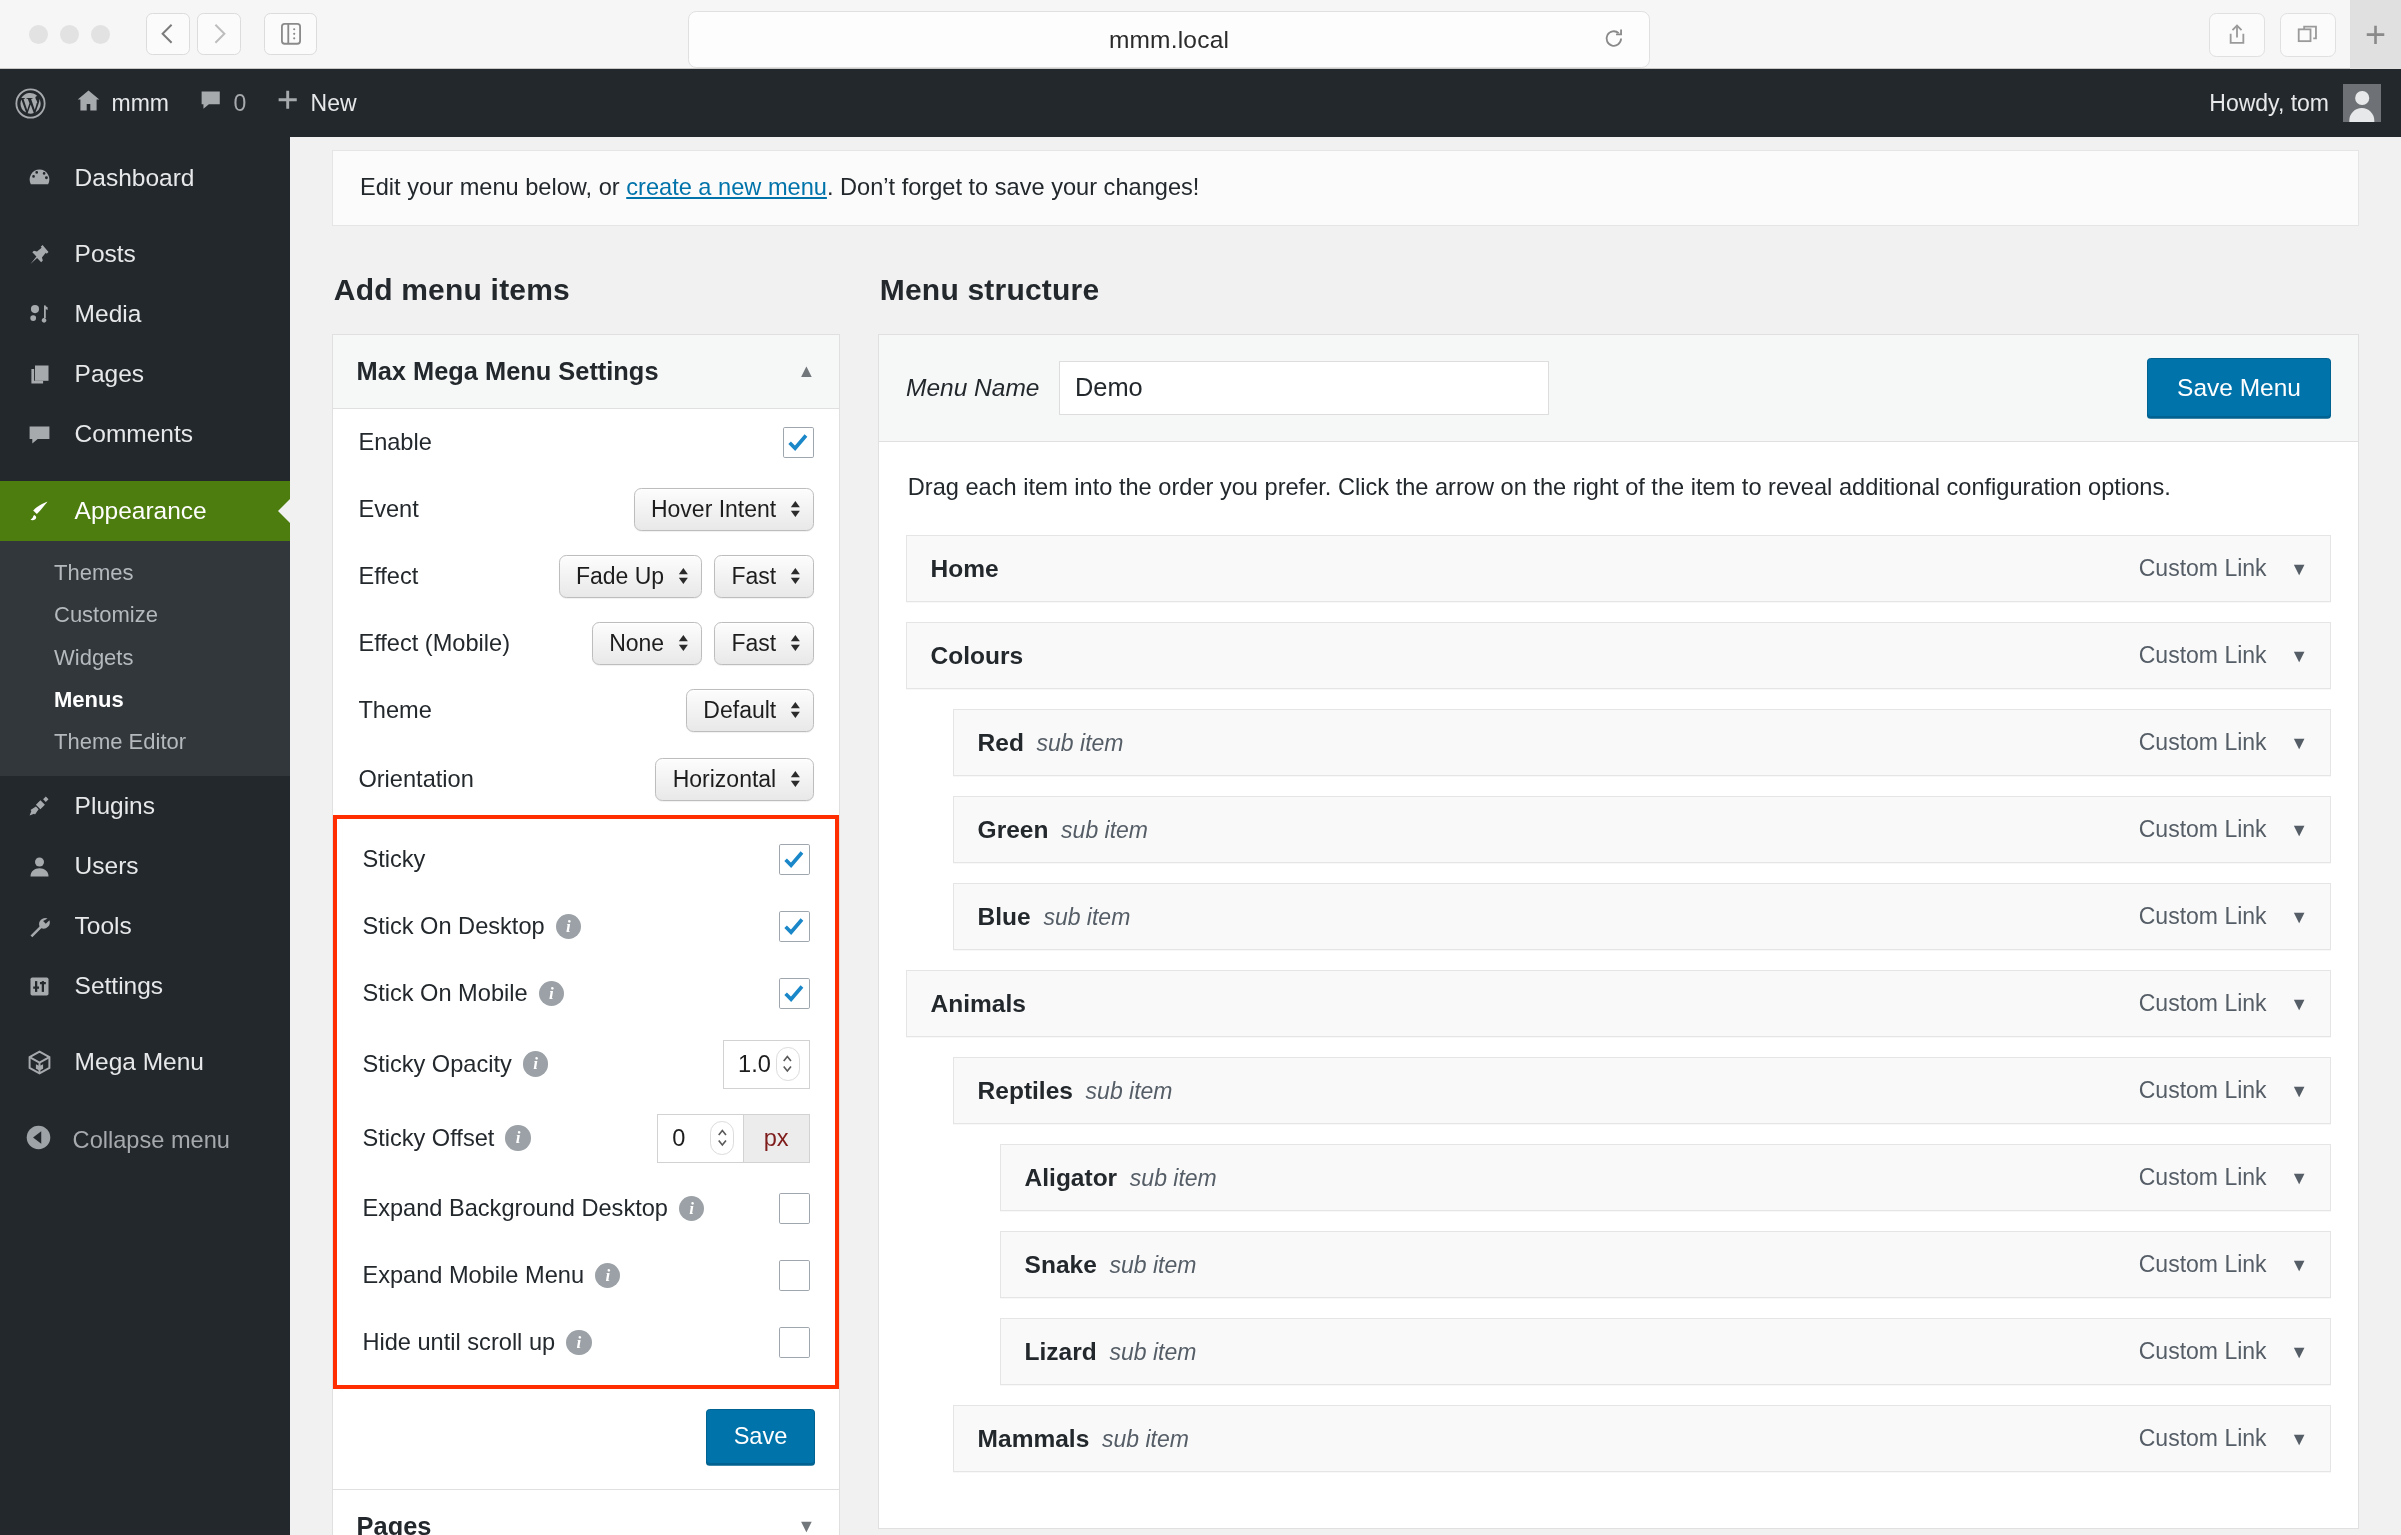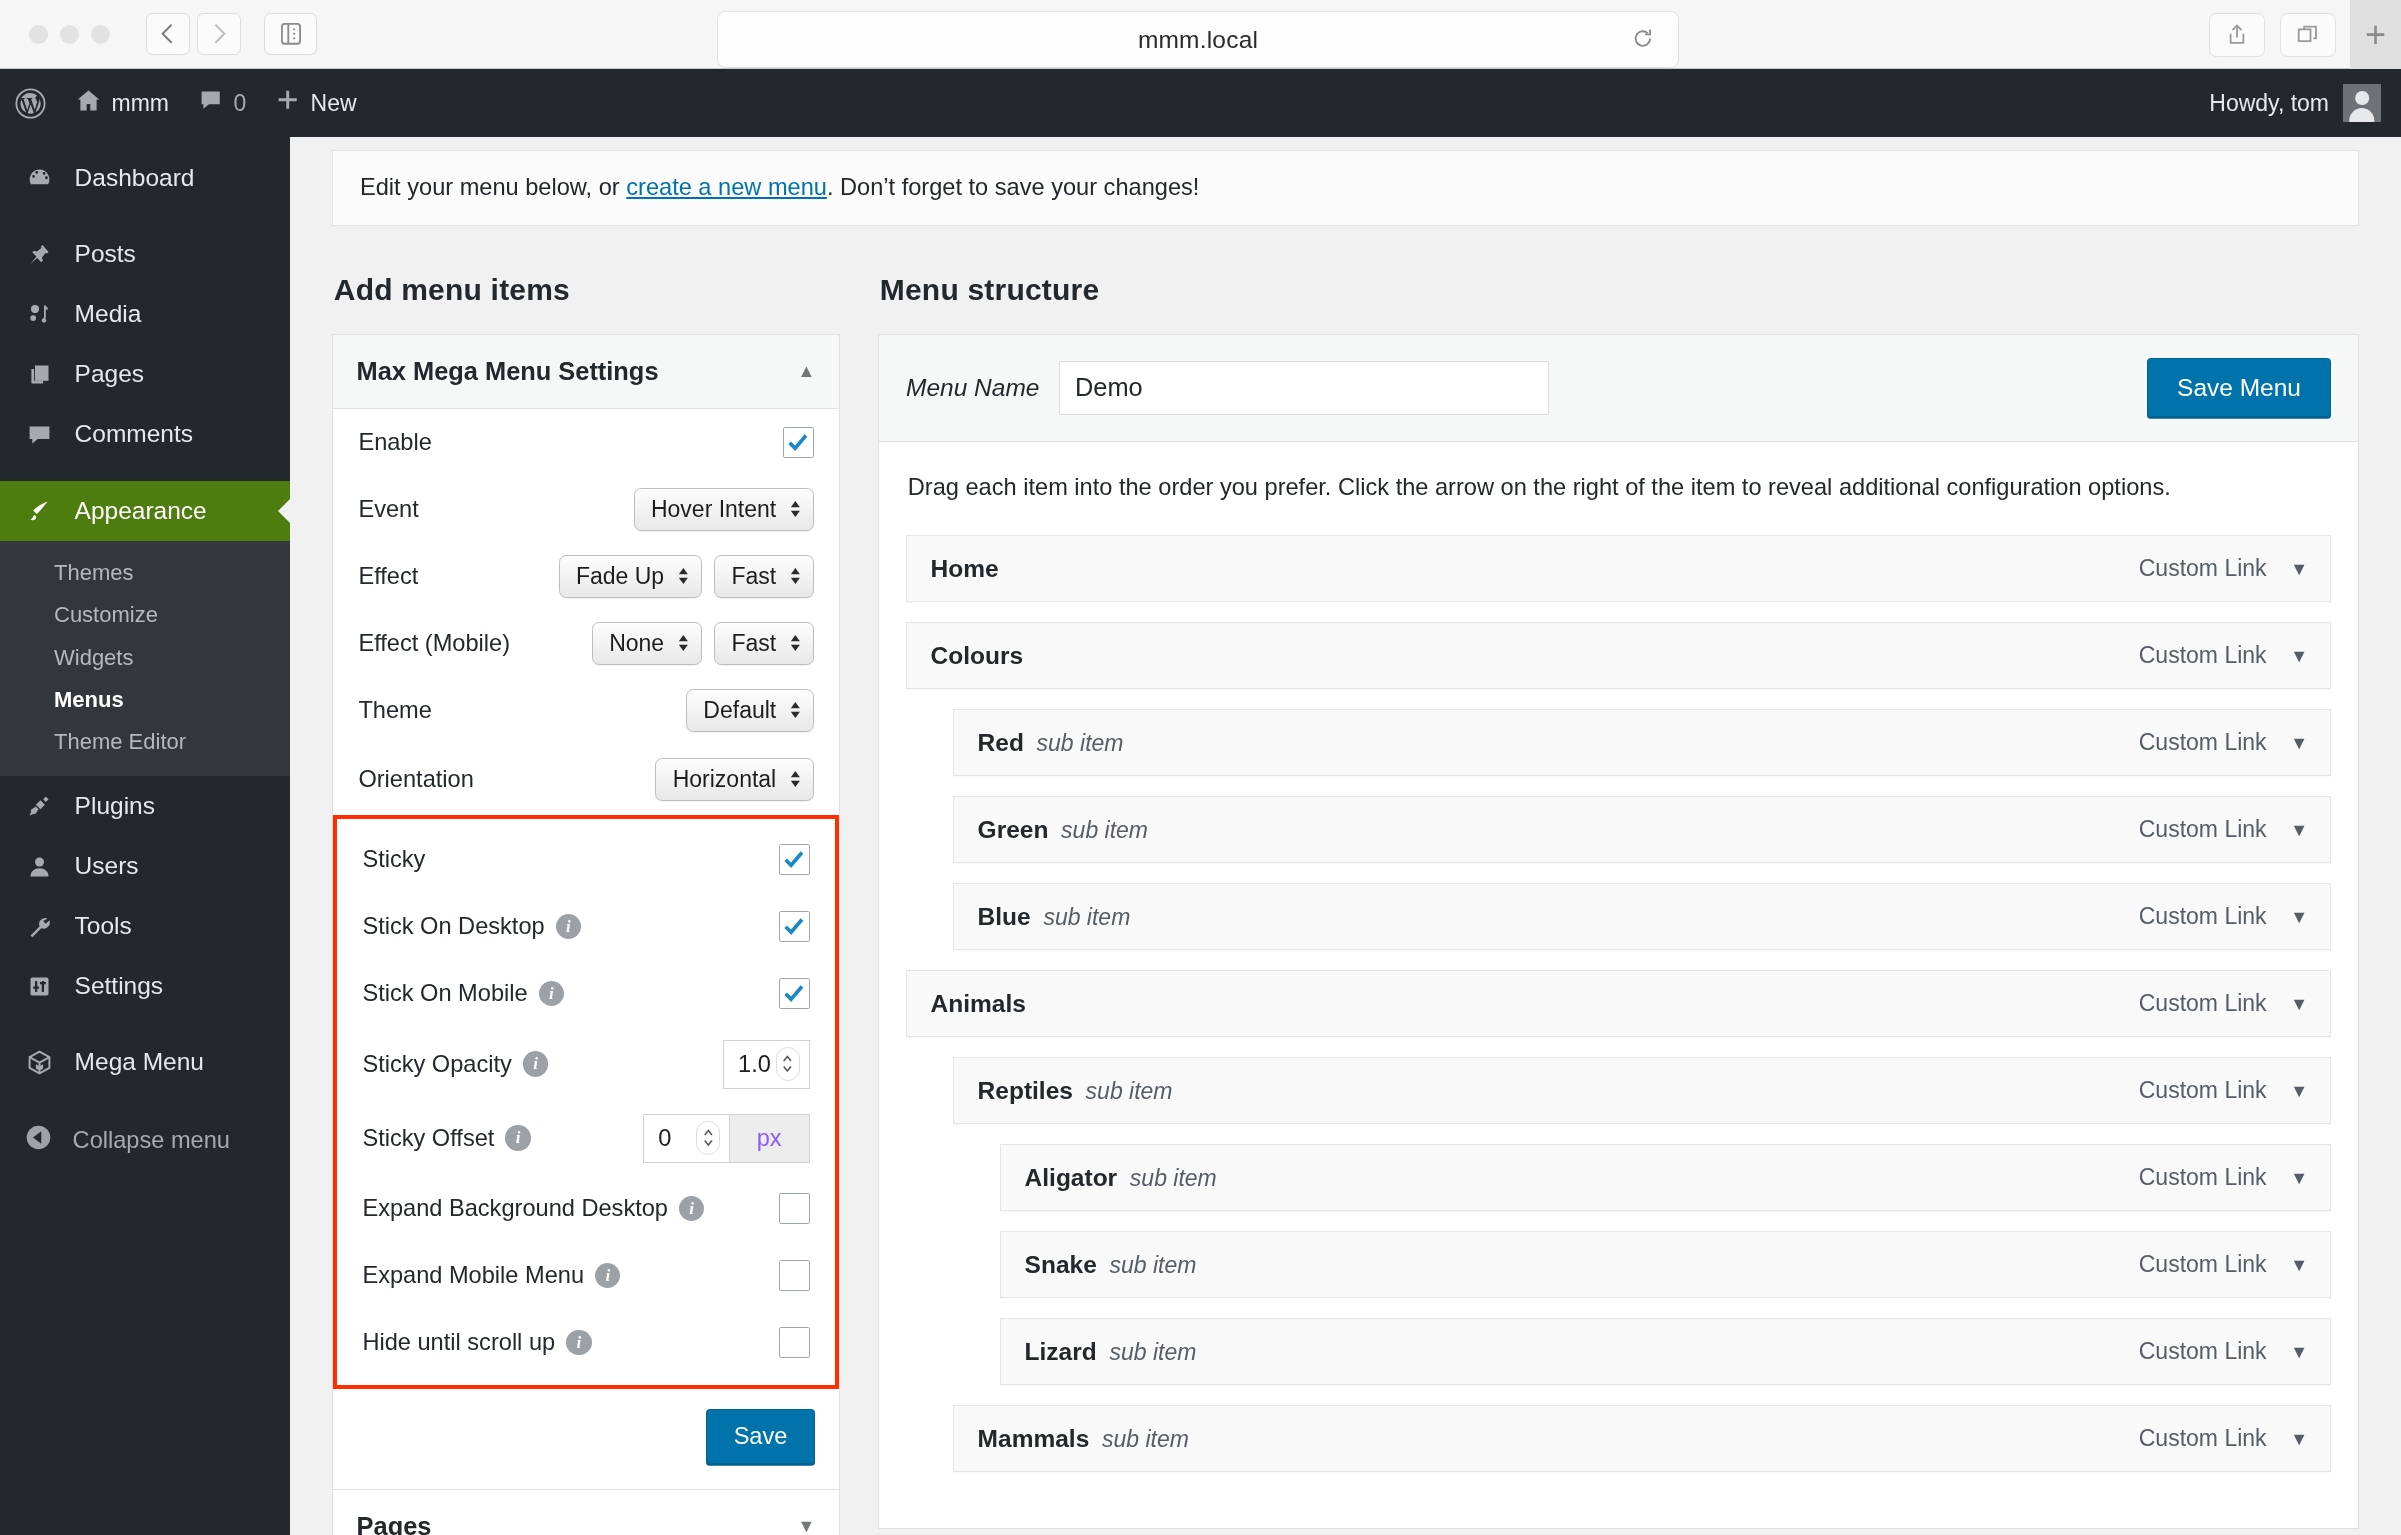--- a/index.html
+++ b/index.html
@@ -24,21 +24,21 @@
   .nav-btn{
     width:44px; height:42px; border:0.9px solid #dcdcdc; border-radius:6.4px;
     background:#fbfbfb; display:flex; align-items:center; justify-content:center;
   }
   .nav-btn svg{ display:block; }
   .sidebar-toggle-btn{
     width:53px;height:42px;border:0.9px solid #dcdcdc;border-radius:6.4px;background:#fbfbfb;
     display:flex;align-items:center;justify-content:center;margin-left:23.6px;
   }
   .urlbar{
-    position:absolute; left:717px; width:962px; height:57px;
+    position:absolute; left:688px; width:962px; height:57px;
     background:#fdfdfd; border:0.9px solid #e0e0e0; border-radius:8.2px;
     display:flex; align-items:center; justify-content:center; top:11px;
   }
   .urlbar .url-text{ font-size:24.5px; color:#2b2b2b; letter-spacing:0.2px; }
   .reload{ position:absolute; right:23.6px; top:50%; transform:translateY(-50%); }
   .right-chrome{ position:absolute; right:0; top:0; height:69px; display:flex; align-items:center; }
   .chrome-btn{
     width:56px;height:44px;border:0.9px solid #e0e0e0;border-radius:7.3px;background:#fbfbfb;
     display:flex;align-items:center;justify-content:center;margin-right:14.5px;
   }
@@ -147,21 +147,21 @@
   
   .numbox{
     display:inline-flex;align-items:center; background:#fff; border:0.9px solid #d2d2d2;
     padding:5.4px 9px 5.4px 14.5px; min-width:87px; justify-content:space-between; gap:4px;
     font-size:23.6px; color:#1d1d1d; height:49px;
   }
   .stepper{ display:flex;flex-direction:column;align-items:center;justify-content:center;
             width:23.6px;height:34px;border-radius:11.8px;border:0.9px solid #dcdcdc;background:#fff;color:#5a5a5a;gap:1.8px;}
   .unit-group{ display:inline-flex; align-items:stretch; }
   .unit{ background:#ececec;border:0.9px solid #d2d2d2;border-left:none;display:flex;align-items:center;
-         padding:0 27px;font-size:23.6px;color:#8b5cf6; }
+         padding:0 20px;font-size:23.6px;color:#7f1d1d; }
 
   
   .highlight{
     border:4.5px solid #ff2d00; position:relative; background:#fff;
   }
 
   .save-row{ background:#fff; padding:20px 23.6px 25.4px; display:flex; justify-content:flex-end; }
   .btn-primary{
     background:#0073aa; border:0.9px solid #006291; border-radius:3.6px; color:#fff;
     font-size:23.6px; padding:12.7px 27px; box-shadow:0 1.8px 0 #006291; cursor:pointer;

